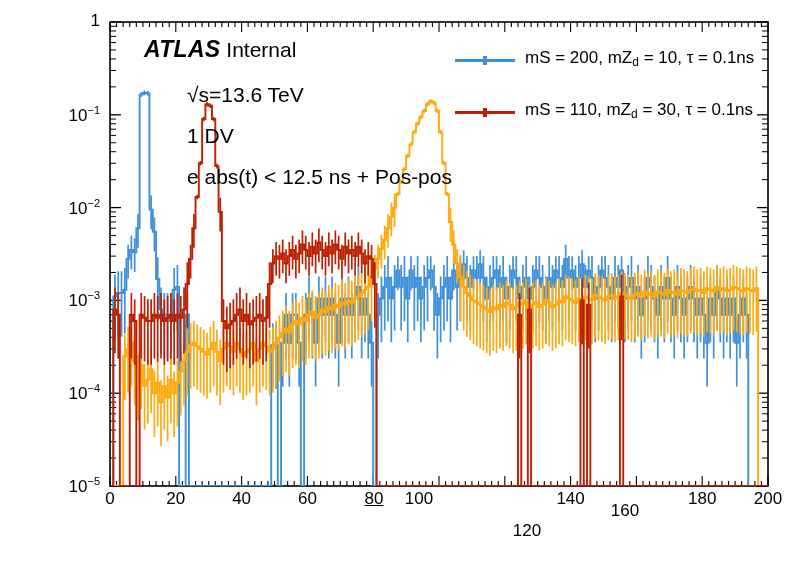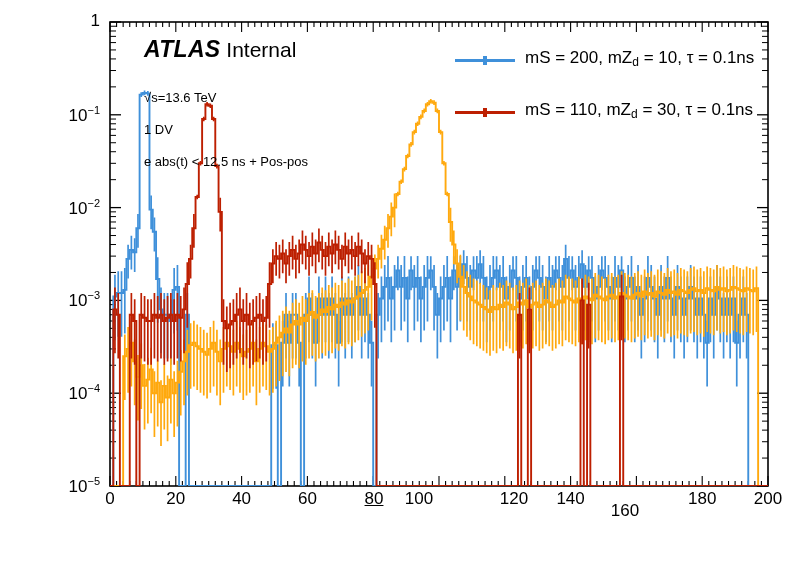--- a/index.html
+++ b/index.html
@@ -1,23 +1,23 @@
 <!DOCTYPE html>
 <html><head>
 <meta charset="utf-8">
 <style>
   html,body{margin:0;padding:0;background:#fff;}
   body{width:796px;height:572px;overflow:hidden;
        font-family:"Liberation Sans","DejaVu Sans",sans-serif;color:#000;}
   #root{position:relative;width:796px;height:572px;background:#fff;}
   #plotsvg{position:absolute;left:0;top:0;}
   .atlas-block{position:absolute;left:144px;top:38px;width:340px;}
-  .atlas-line{font-size:21px;line-height:1;white-space:nowrap;margin-bottom:29px;}
+  .atlas-line{font-size:21px;line-height:1;white-space:nowrap;margin-bottom:22px;}
   .atlas-bold{font-weight:bold;font-style:italic;font-size:23px;letter-spacing:0.3px;}
-  .atlas-sub{font-size:13px;white-space:nowrap;margin-bottom:17px;}
+  .atlas-sub{font-size:21px;white-space:nowrap;margin-bottom:17px;margin-left:43px;}
   .legend{position:absolute;left:455px;top:44px;width:320px;}
   .leg-row{position:relative;height:52px;}
   .leg-line{position:absolute;left:0;top:15px;width:60px;height:3px;}
   .leg-mark{position:absolute;left:28px;top:12px;width:4px;height:9px;}
   .leg-txt{position:absolute;left:70px;top:4px;font-size:17px;white-space:nowrap;}
   .sub{font-size:12px;vertical-align:-3px;}
   .axtitle{position:absolute;left:455px;top:509px;font-size:22px;white-space:nowrap;}
   .axtitle .sb{font-size:15px;vertical-align:-5px;}
   .ytick{position:absolute;font-size:17px;text-align:right;width:46px;}
   .ytick sup{font-size:11px;vertical-align:super;}
@@ -368,19 +368,19 @@
       <div class="ytick" style="left: 54px; top: 382.2px; text-align: right;">10<sup>−4</sup></div>
       <div class="ytick" style="left: 54px; top: 475px;">10<sup>−5</sup></div>
     </div>
   <div id="xticks">
       <div class="xtick" style="left: 85px;">0</div>
       <div class="xtick" style="left: 150.8px;">20</div>
       <div class="xtick" style="left: 216.6px;">40</div>
       <div class="xtick" style="left: 282.4px;">60</div>
       <div class="xtick" style="left: 349px; text-decoration: underline;">80</div>
       <div class="xtick" style="left: 394px;">100</div>
-      <div class="xtick" style="left: 489px;">120</div>
+      <div class="xtick" style="left: 502px; margin-top: 32px;">120</div>
       <div class="xtick" style="left: 545.6px;">140</div>
       <div class="xtick" style="left: 600px; margin-top: 12px;">160</div>
       <div class="xtick" style="left: 677.2px;">180</div>
       <div class="xtick" style="left: 743px;">200</div>
     </div>
 </div>
 
 </body></html>

